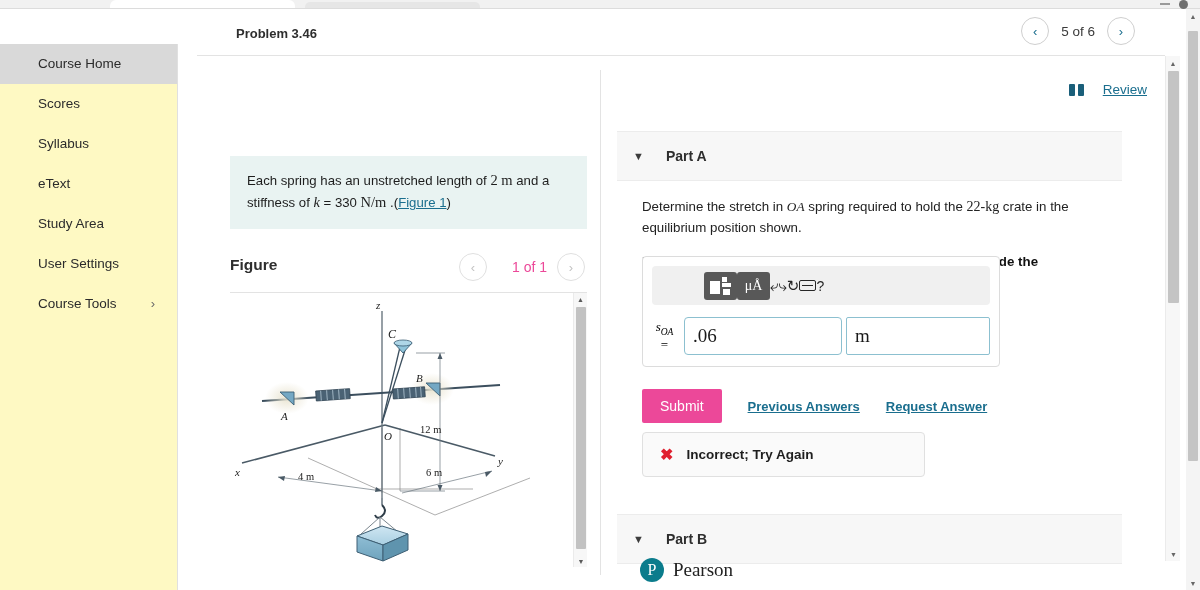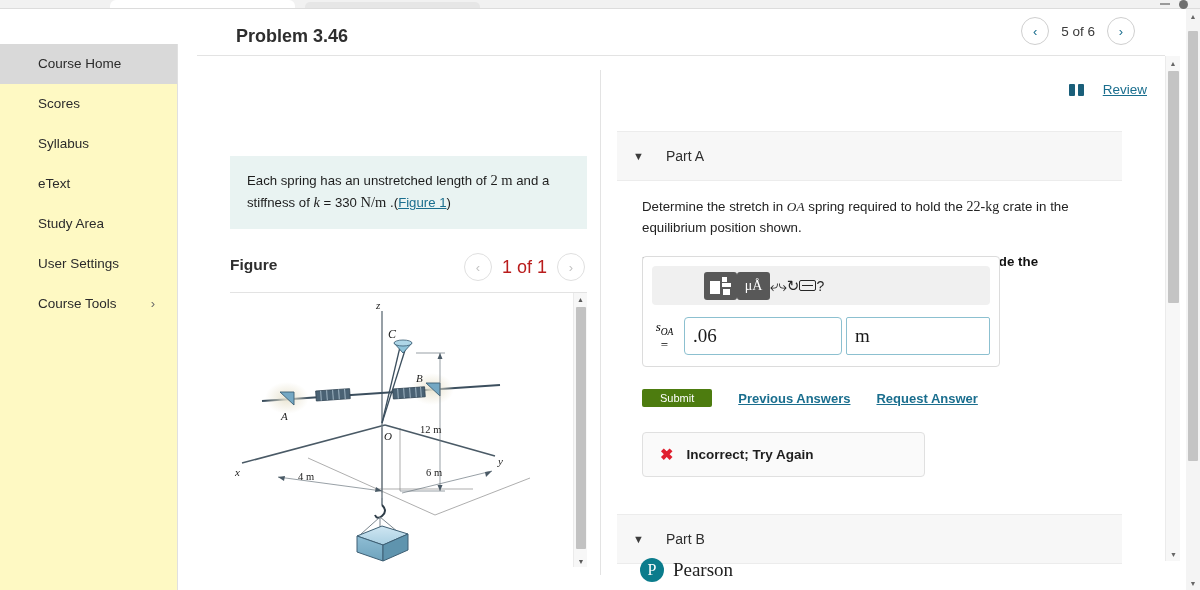--- a/index.html
+++ b/index.html
@@ -65,21 +65,21 @@
     background: #ffffff;
   }
 
   
   .prob-header {
     position: absolute; left: 0; top: 0; width: 968px; height: 47px;
     border-bottom: 1px solid #e3e3e3; background: #fff;
   }
   .prob-title {
     position: absolute; left: 39px; top: 17px;
-    font-size: 18px; font-weight: bold; color: #2e2e2e;
+    font-size: 13px; font-weight: bold; color: #2e2e2e;
   }
   .pager {
     position: absolute; right: 30px; top: 8px;
     display: flex; align-items: center; gap: 12px;
   }
   .circ-btn {
     width: 28px; height: 28px; border-radius: 50%;
     border: 1px solid #cfcfcf; background: #fff;
     display: flex; align-items: center; justify-content: center;
     font-size: 13px; color: #1a6e8e; cursor: pointer;
@@ -127,21 +127,21 @@
   .ital  { font-family: "Liberation Serif", serif; font-style: italic; font-size: 14.5px;}
   .fig-link { color:#1a6e8e; text-decoration: underline; cursor:pointer; }
 
   
   .fig-head {
     position: absolute; left: 33px; top: 183px; width: 357px; height: 34px;
   }
   .fig-title { font-size: 15.5px; font-weight: bold; color:#2e2e2e; position:absolute; left:0; top:3px;}
   .fig-pager { position:absolute; right:2px; top:0; display:flex; align-items:center; gap:10px;}
   .circ-btn.dim { color:#c3c3c3; border-color:#e0e0e0; }
-  .fig-pager-label { font-size:18px; color:#b91c1c; }
+  .fig-pager-label { font-size:14px; color:#ec4899;margin-left:15px; }
 
   .fig-canvas {
     position: absolute; left: 33px; top: 222px;
     width: 357px; height: 275px;
     border-top: 1px solid #e3e3e3;
     overflow: hidden; background:#fff;
   }
   
   .fig-scroll {
     position:absolute; right:0; top:0; width:14px; height:275px;
@@ -149,21 +149,21 @@
   }
   .fig-scroll .arr { height:13px; display:flex; align-items:center; justify-content:center; font-size:7px; color:#5a5a5a;}
   .fig-scroll .thumb { position:absolute; left:2px; top:14px; width:10px; height:242px; background:#c2c2c2; border-radius:1px;}
 
   
   .part-head {
     background: #f7f7f7; border-top:1px solid #ececec; border-bottom:1px solid #ececec;
     height: 50px; display:flex; align-items:center; cursor:pointer;
   }
   .part-caret { margin-left: 16px; margin-right: 22px; font-size: 11px; color:#3c3c3c; }
-  .part-label { font-size: 14px; font-weight: normal; color:#2e2e2e; }
+  .part-label { font-size: 14px; font-weight: bold; color:#2e2e2e; }
 
   #partA-head { position:absolute; left:15px; top:75px; width:505px; }
   #partB-head { position:absolute; left:15px; top:458px; width:505px; }
 
   .q-body { position:absolute; left:40px; top:140px; width:465px; }
   .q-text { font-size: 13.3px; color:#222; line-height:1.55; }
   .q-bold { font-size: 13.3px; color:#111; font-weight:bold; line-height:1.5; margin-top:14px; }
 
   
   .answer-box {
@@ -206,22 +206,22 @@
     padding:0 8px; outline:none; background:#fff;
   }
   .unit-input {
     width:144px; height:38px; border:1px solid #8cc0d0; border-radius:2px;
     font-family:"Liberation Serif",serif; font-size:19px; color:#1a1a1a;
     padding:0 8px; margin-left:4px; outline:none; background:#fff;
   }
 
   .submit-row { position:absolute; left:40px; top:333px; display:flex; align-items:center; }
   .submit-btn {
-    background:#4d7c0f; color:#fff; border:none; border-radius:2px;
-    font-size:11px; padding:3px 18px; cursor:pointer;
+    background:#ec4899; color:#fff; border:none; border-radius:2px;
+    font-size:14px; padding:9px 18px; cursor:pointer;
     font-family:"Liberation Sans", sans-serif;
   }
   .sub-link {
     margin-left:26px; font-size:13px; font-weight:bold; color:#1a6e8e;
     text-decoration:underline; cursor:pointer;
   }
 
   .feedback {
     position:absolute; left:40px; top:376px; width:283px; height:45px;
     border:1px solid #e0e0e0; border-radius:4px; background:#fafafa;

